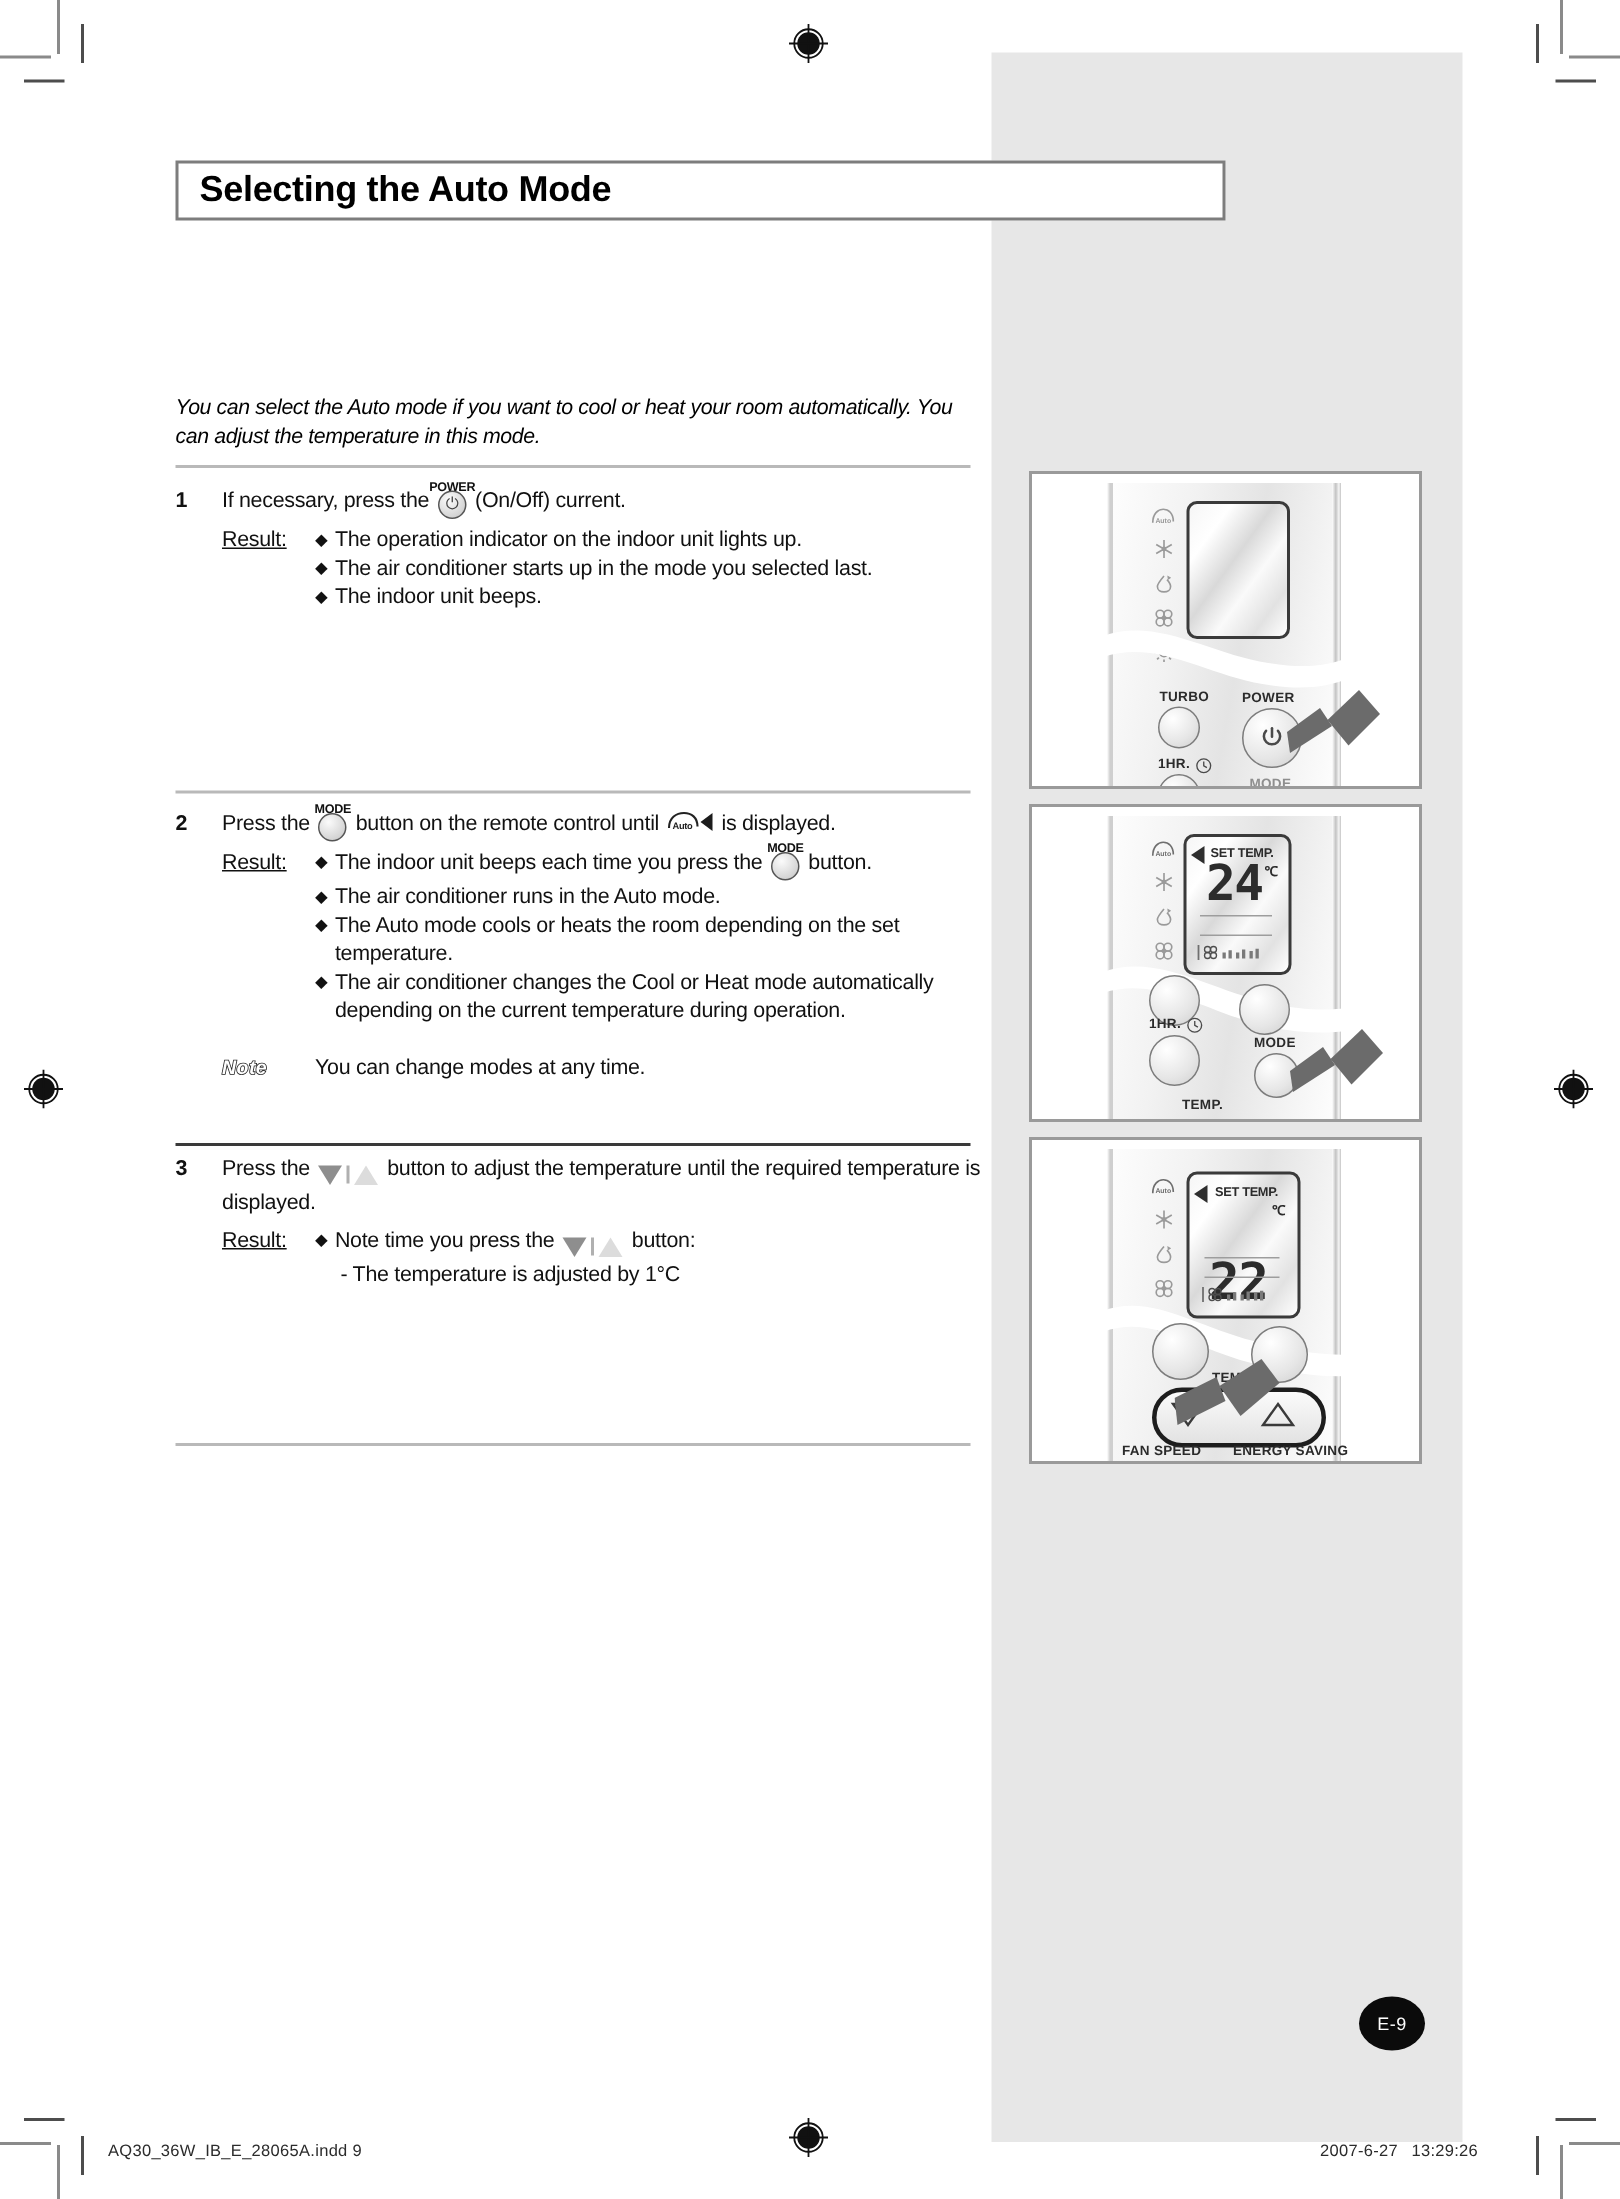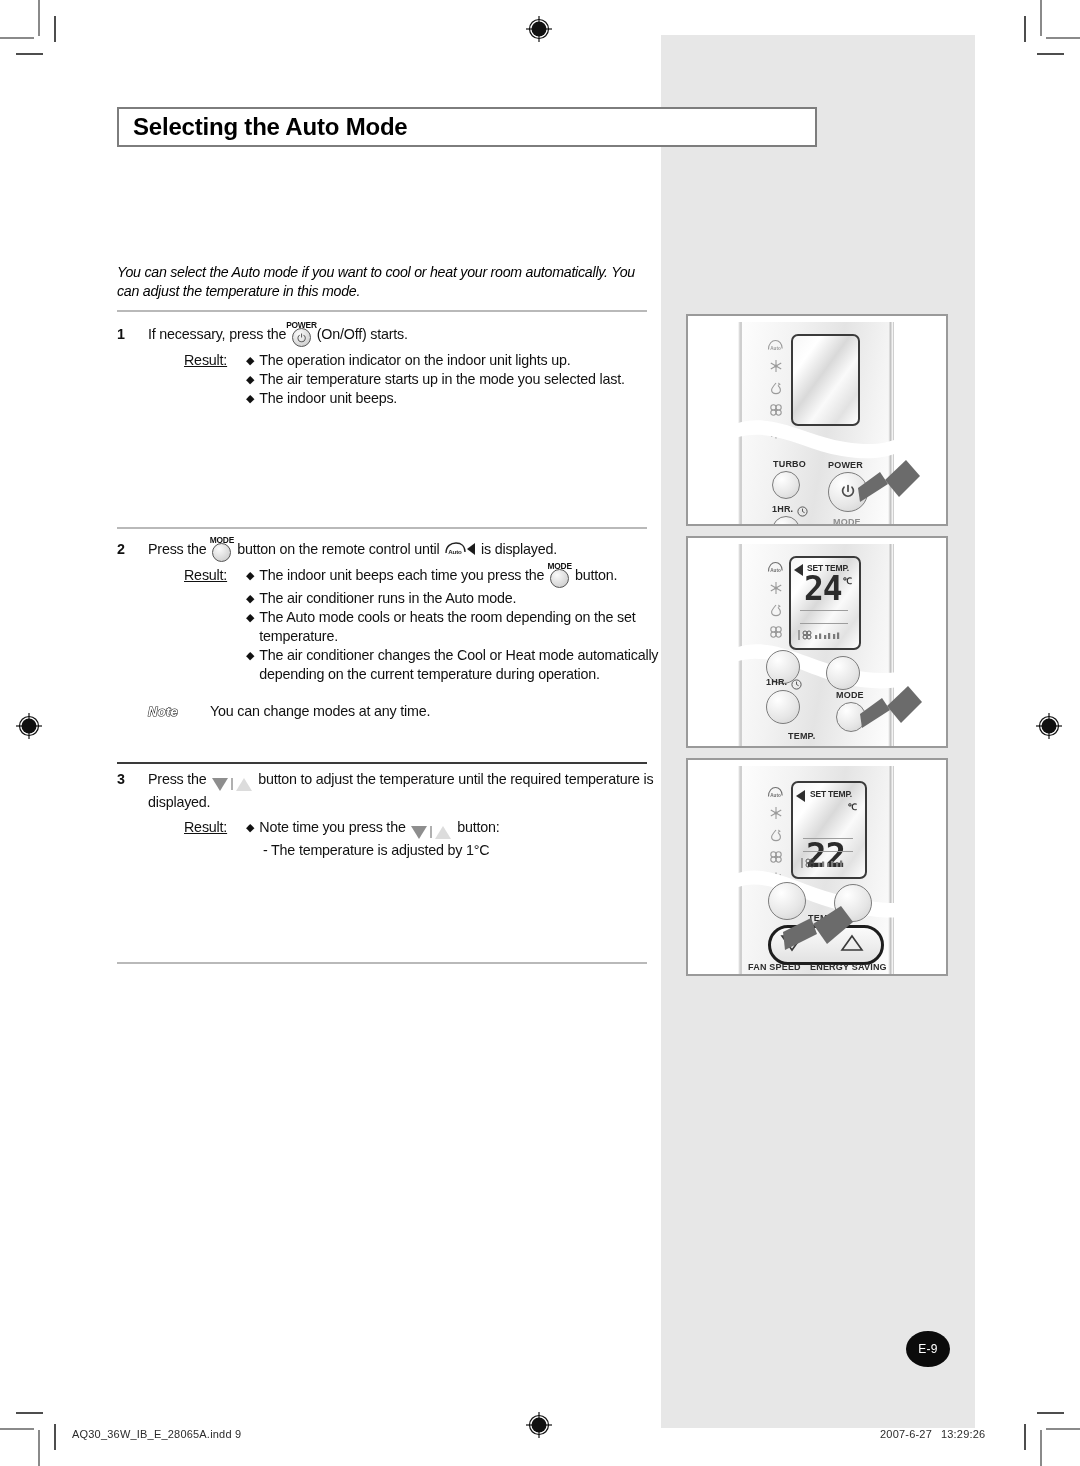--- a/index.html
+++ b/index.html
@@ -94,21 +94,21 @@
   .step .num {
     position: absolute;
     left: 0;
     top: 0;
     font-weight: bold;
     font-size: 14.3px;
   }
   .step .body { margin-left: 31px; }
   .step .lead { display: block; }
 
-  .result-block { display: flex; margin-top: 3px; margin-left: 36px; }
+  .result-block { display: flex; margin-top: 3px; }
   .result-label {
     width: 62px;
     flex: 0 0 62px;
     text-decoration: underline;
     white-space: nowrap;
   }
   .result-items { flex: 1; }
   .ritem {
     display: flex;
     align-items: flex-start;
@@ -433,32 +433,32 @@
 
 <div class="step" style="top:325px;">
   <div class="num">1</div>
   <div class="body">
     <span class="lead">
       <span>If necessary, press the</span>
       <span class="btn-cap">
         <span class="cap-label">POWER</span>
         <span class="btn-round"><span class="power-glyph">⏻</span></span>
       </span>
-      <span>(On/Off) starts.</span>
+      <span>(On/Off) current.</span>
     </span>
     <div class="result-block">
       <div class="result-label">Result:</div>
       <div class="result-items">
         <div class="ritem">
           <span class="bullet">◆</span>
           <span class="rtext">The operation indicator on the indoor unit lights up.</span>
         </div>
         <div class="ritem">
           <span class="bullet">◆</span>
-          <span class="rtext">The air temperature starts up in the mode you selected last.</span>
+          <span class="rtext">The air conditioner starts up in the mode you selected last.</span>
         </div>
         <div class="ritem">
           <span class="bullet">◆</span>
           <span class="rtext">The indoor unit beeps.</span>
         </div>
       </div>
     </div>
   </div>
 </div>
 
@@ -855,21 +855,21 @@
           <polygon points="2,2 22,2 12,16" fill="none" stroke="#3a3a3a" stroke-width="1.6"></polygon>
         </svg>
     </div>
     <div style="position:absolute;left:152px;top:174px;">
       <svg width="24" height="18" viewBox="0 0 24 18">
           <polygon points="12,2 22,16 2,16" fill="none" stroke="#3a3a3a" stroke-width="1.6"></polygon>
         </svg>
     </div>
 
     <div class="rlabel" style="left:60px;top:202px;">FAN SPEED</div>
-    <div class="rlabel" style="left:122px;top:202px;">ENERGY SAVING</div>
+    <div class="rlabel" style="left:134px;top:202px;">ENERGY SAVING</div>
 
     <div class="arrow-ptr" style="left:95px;top:140px;">
       <svg width="80" height="62" viewBox="0 0 80 62">
         <polygon points="2,50 34,34 28,18 0,32" fill="#6b6b6b"></polygon>
         <polygon points="30,24 58,6 70,22 44,44" fill="#6b6b6b"></polygon>
       </svg>
     </div>
   </div>
 </div>
 

